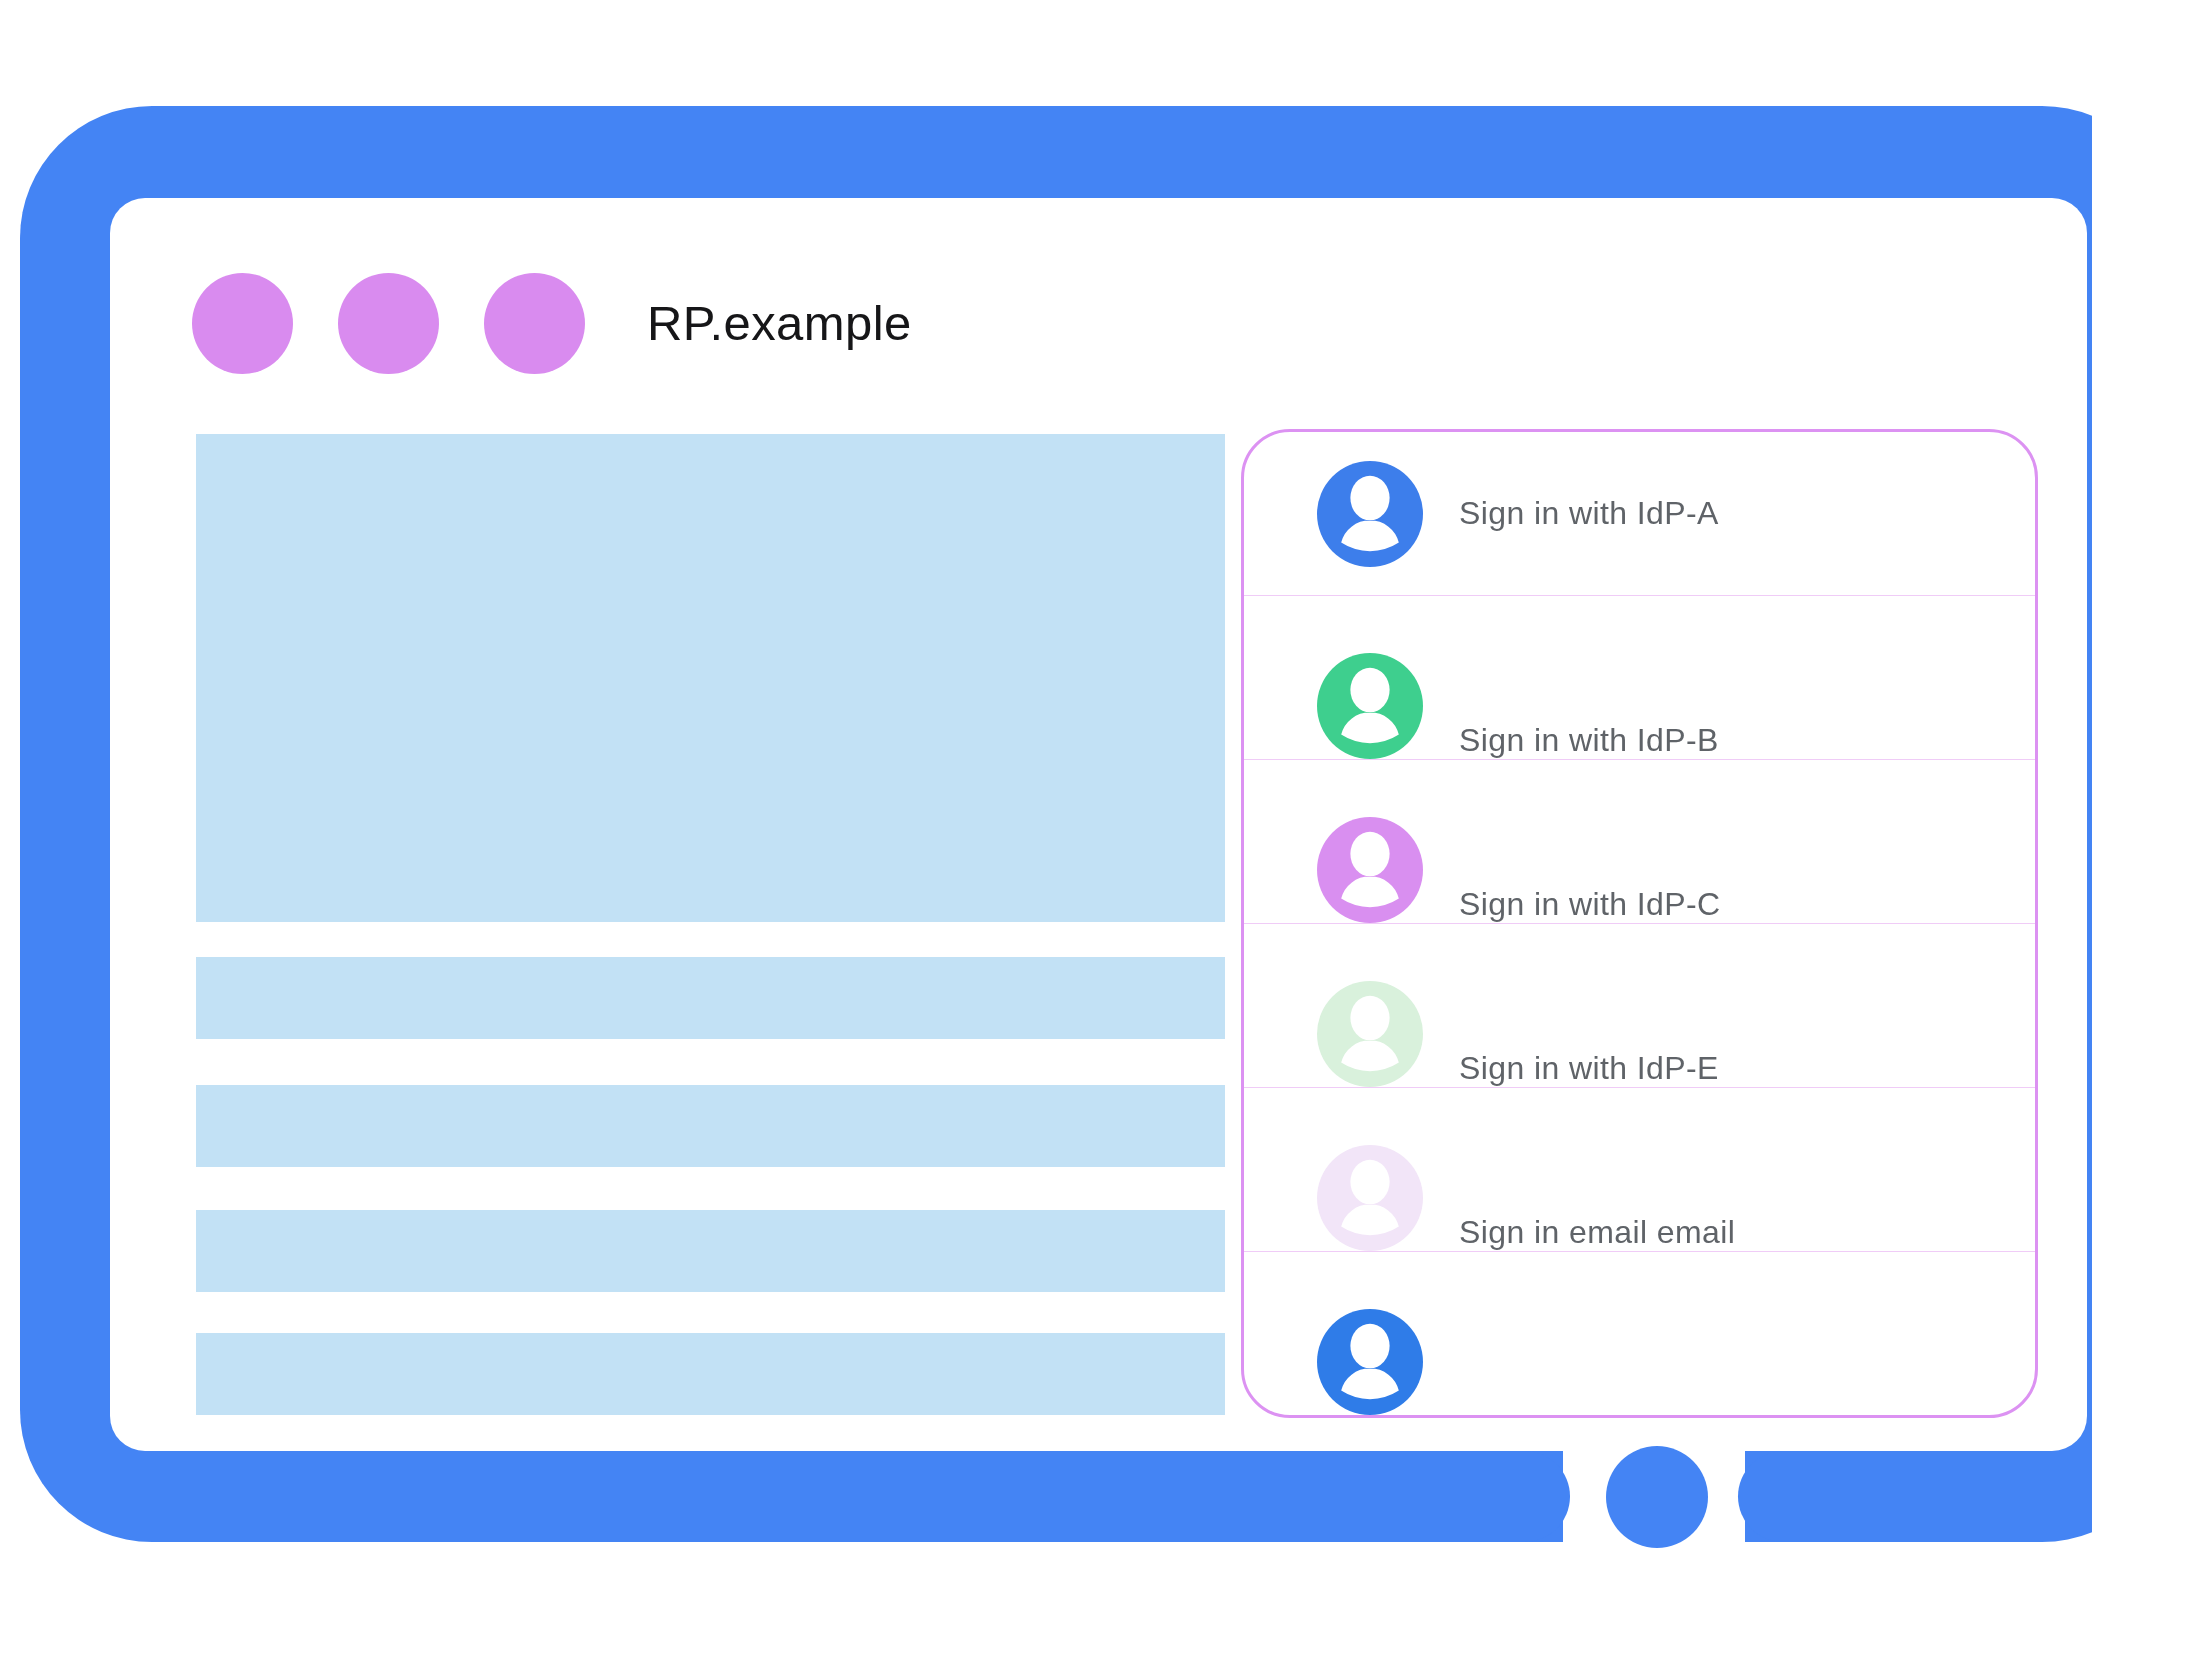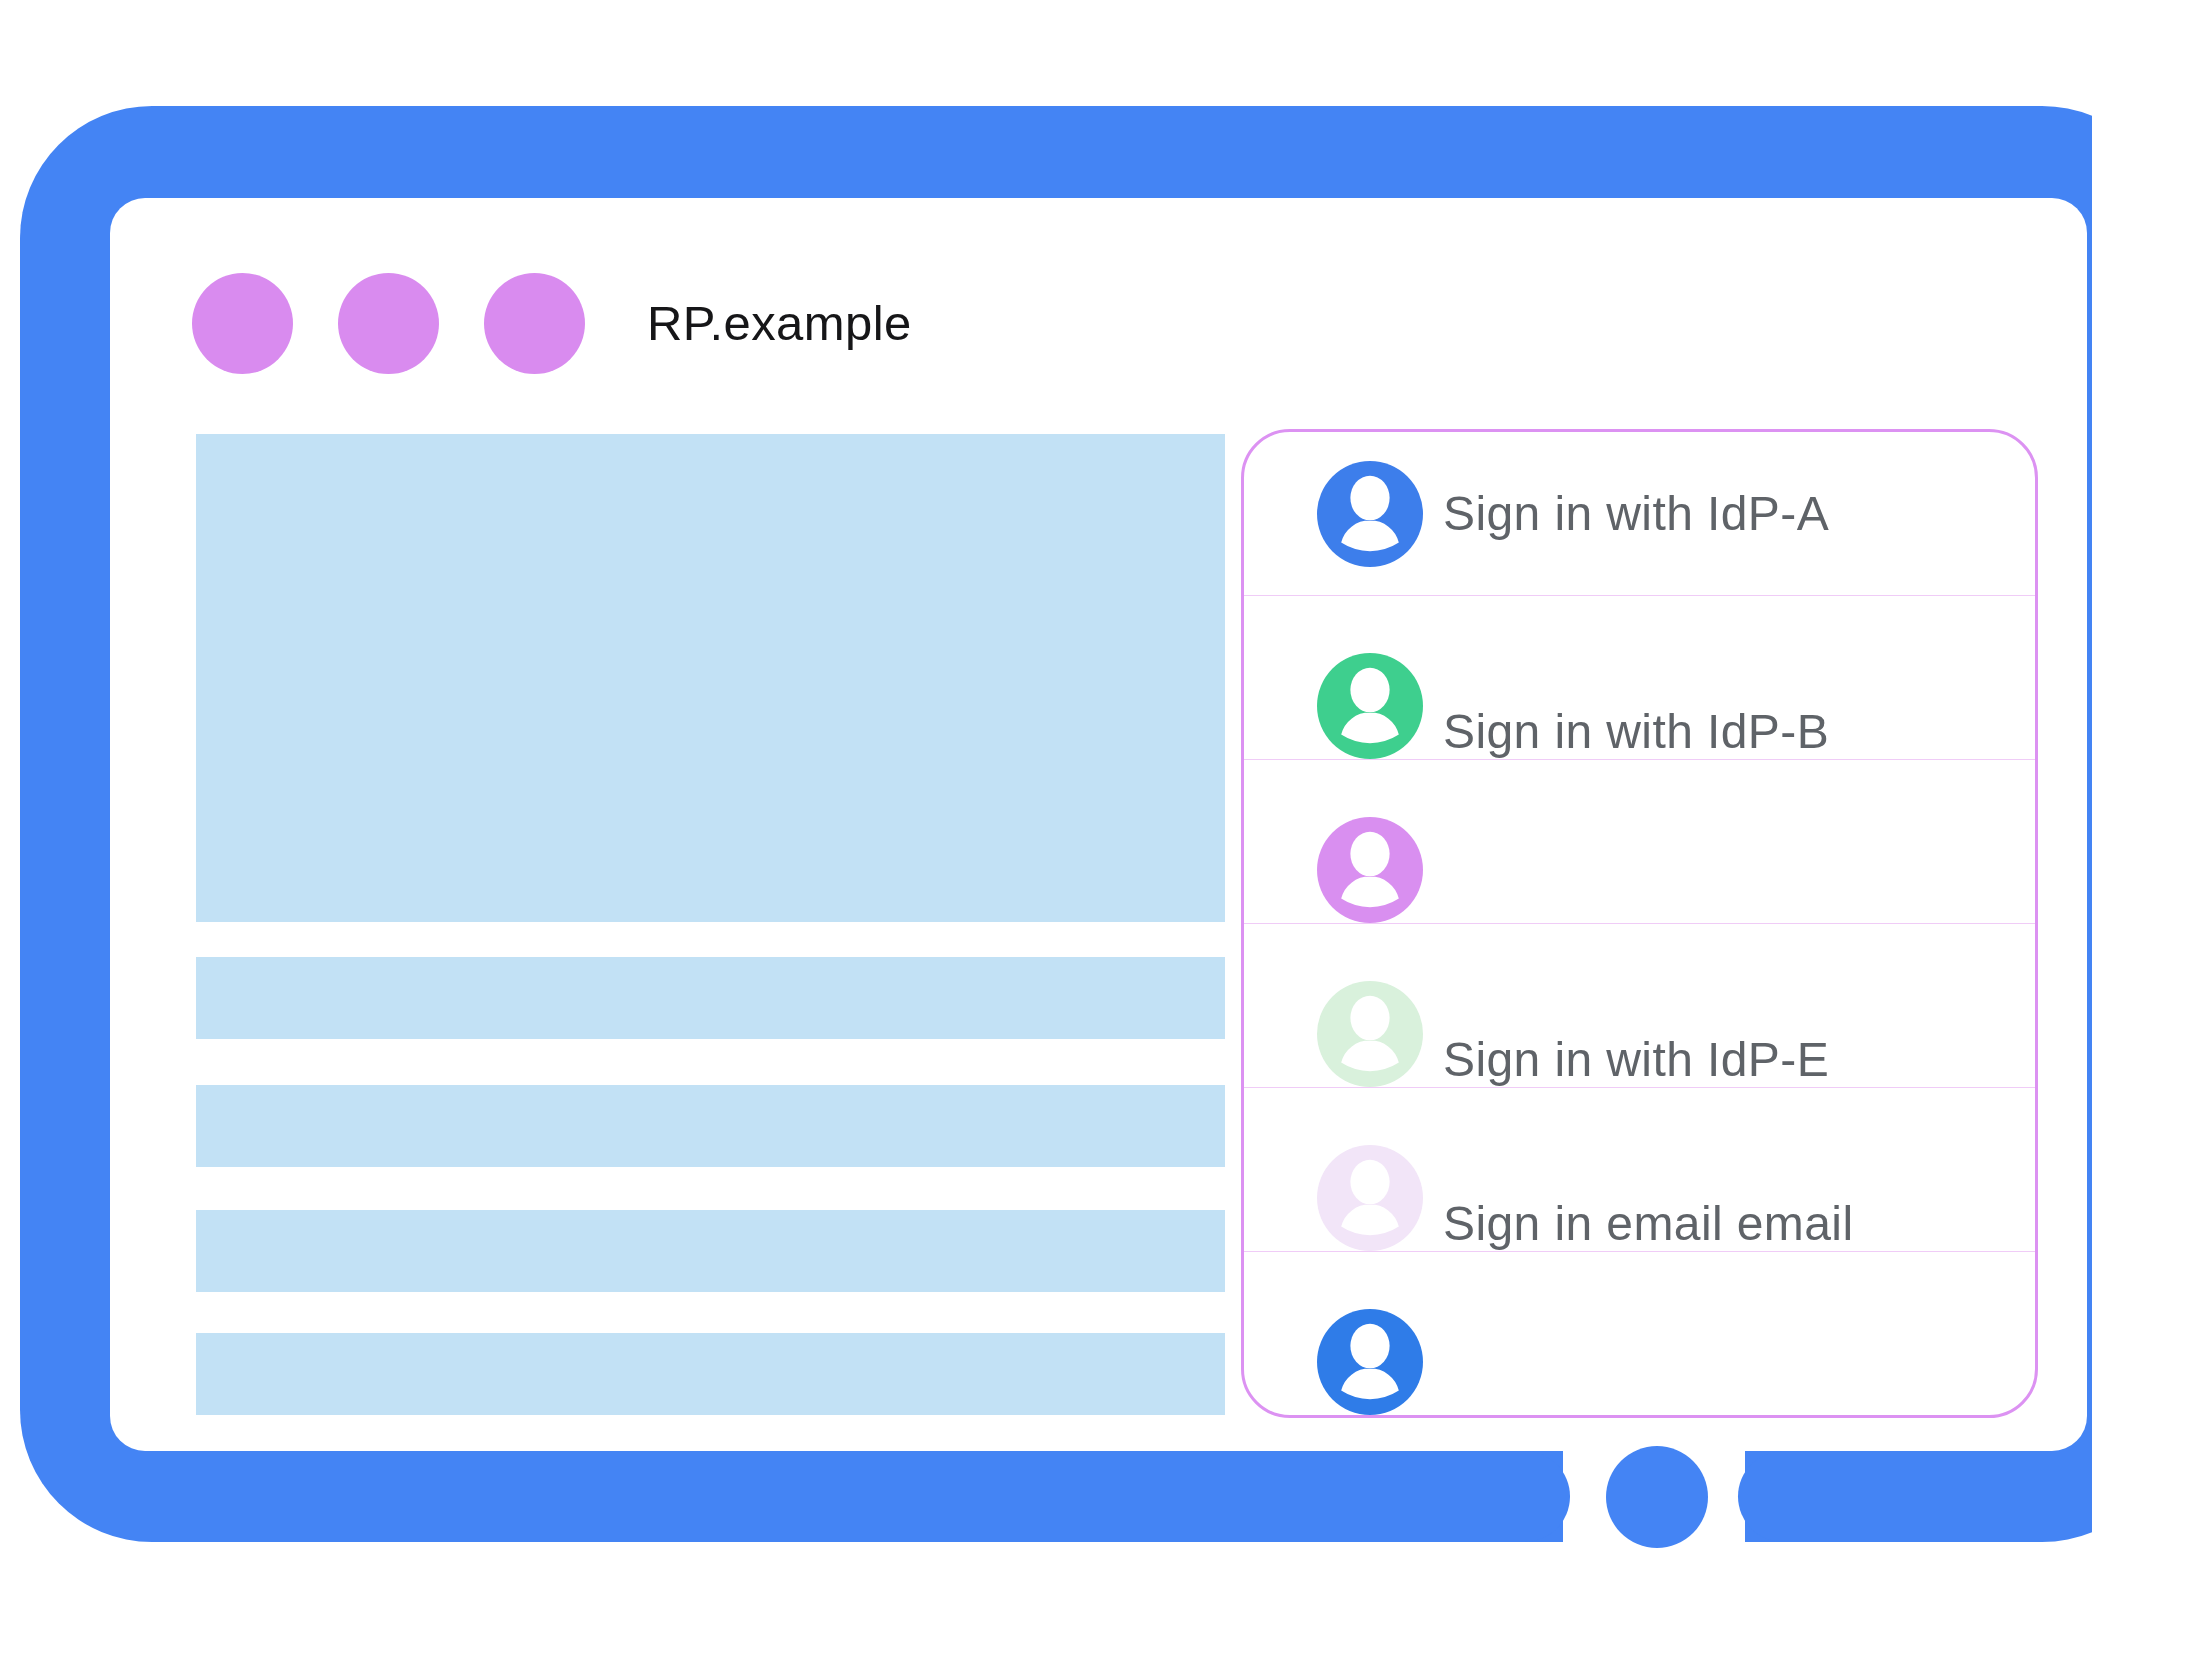--- a/index.html
+++ b/index.html
@@ -121,22 +121,22 @@
   .signin-row + .signin-row {
     border-top: 1.8px solid var(--panel_divider, #F0CCF7);
     align-items: flex-end;
   }
   .avatar {
     width: 106px; height: 106px;
     flex: 0 0 106px;
     display: block;
   }
   .signin-label {
-    margin-left: 20px;
-    font-size: 48px;
+    margin-left: 36px;
+    font-size: 32px;
     font-weight: 500;
     letter-spacing: 0.4px;
     color: var(--label_text, #5F6368);
     white-space: nowrap;
   }
 </style>
 </head>
 <body>
 
 <div class="canvas">
@@ -189,20 +189,21 @@
   </div>
         <div class="signin-row">
     <svg class="avatar" viewBox="0 0 100 100">
       <defs></defs>
       <circle cx="50" cy="50" r="50" fill="#D98FF0"></circle>
       <g fill="#ffffff">
         <ellipse cx="50" cy="35" rx="18.5" ry="21"></ellipse>
         <path d="M 50 56 a 28 27 0 0 0 -27.2 21 a 50 50 0 0 0 54.4 0 a 28 27 0 0 0 -27.2 -21 z"></path>
       </g>
     </svg>
+    <span class="signin-label">Sign in with IdP-C</span>
   </div>
         <div class="signin-row">
     <svg class="avatar" viewBox="0 0 100 100">
       <defs></defs>
       <circle cx="50" cy="50" r="50" fill="#D9F1DC"></circle>
       <g fill="#ffffff">
         <ellipse cx="50" cy="35" rx="18.5" ry="21"></ellipse>
         <path d="M 50 56 a 28 27 0 0 0 -27.2 21 a 50 50 0 0 0 54.4 0 a 28 27 0 0 0 -27.2 -21 z"></path>
       </g>
     </svg>

